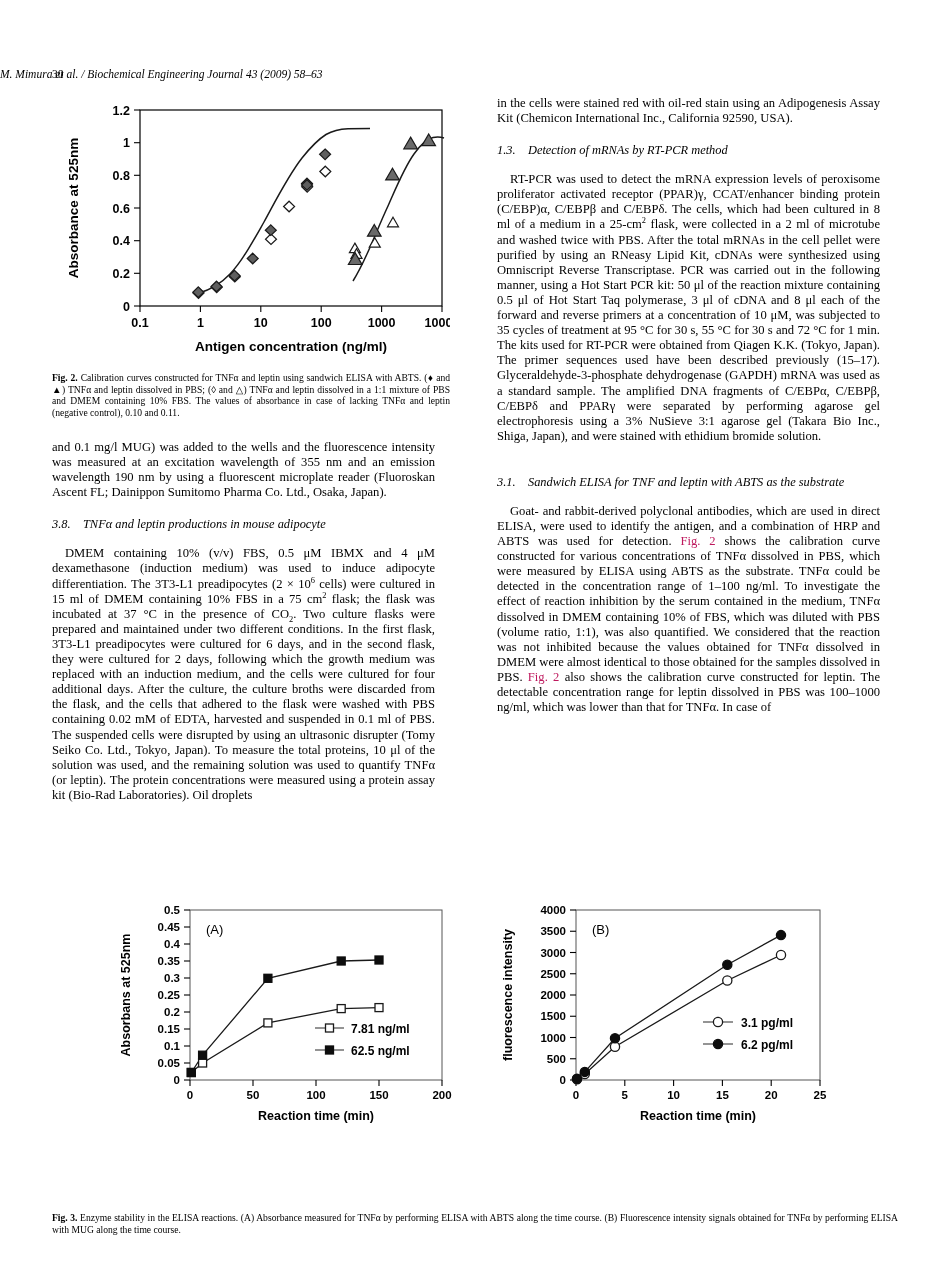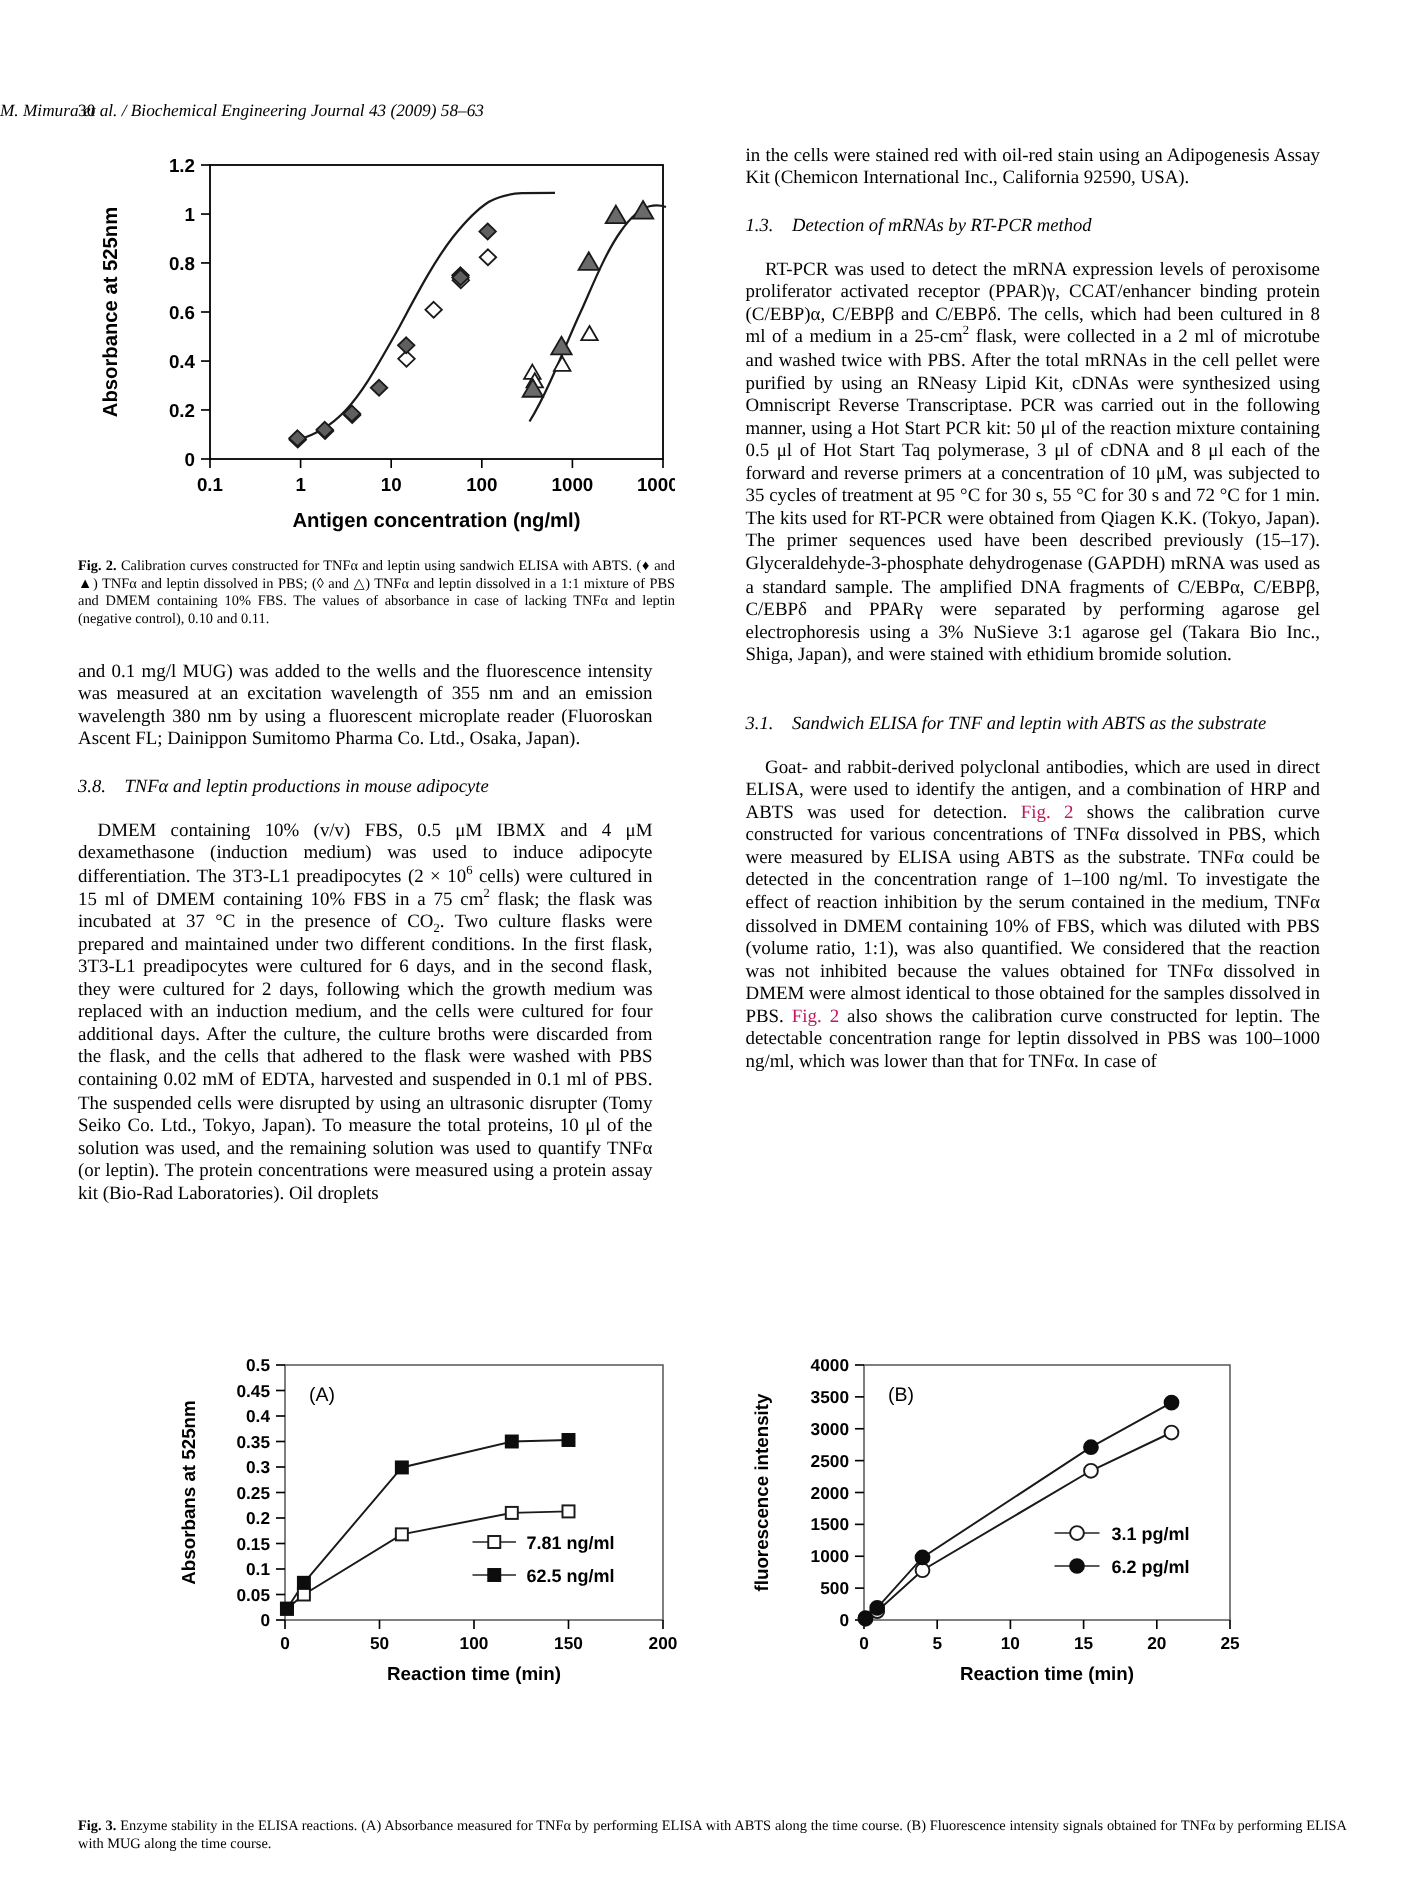--- a/index.html
+++ b/index.html
@@ -175,21 +175,21 @@
       </g>
     </svg>
   </div>
 
   <div class="figbox caption" style="left:52px;top:372px;width:398px;">
     <b>Fig. 2.</b>
     <span>Calibration curves constructed for TNFα and leptin using sandwich ELISA with ABTS. (♦ and ▲) TNFα and leptin dissolved in PBS; (◊ and △) TNFα and leptin dissolved in a 1:1 mixture of PBS and DMEM containing 10% FBS. The values of absorbance in case of lacking TNFα and leptin (negative control), 0.10 and 0.11.</span>
   </div>
 
   <div class="col col-left" style="top:440px;">
-    <p class="body">and 0.1 mg/l MUG) was added to the wells and the fluorescence intensity was measured at an excitation wavelength of 355 nm and an emission wavelength 380 nm by using a fluorescent microplate reader (Fluoroskan Ascent FL; Dainippon Sumitomo Pharma Co. Ltd., Osaka, Japan).</p>
+    <p class="body">and 0.1 mg/l MUG) was added to the wells and the fluorescence intensity was measured at an excitation wavelength of 355 nm and an emission wavelength 190 nm by using a fluorescent microplate reader (Fluoroskan Ascent FL; Dainippon Sumitomo Pharma Co. Ltd., Osaka, Japan).</p>
     <div class="gap-lg"></div>
     <h3 class="subsec">3.8. TNFα and leptin productions in mouse adipocyte</h3>
     <div class="gap-md"></div>
     <p class="body indent"><span>DMEM containing 10% (v/v) FBS, 0.5 μM IBMX and 4 μM dexamethasone (induction medium) was used to induce adipocyte differentiation. The 3T3-L1 preadipocytes (2 × 10</span><sup>6</sup><span> cells) were cultured in 15 ml of DMEM containing 10% FBS in a 75 cm</span><sup>2</sup><span> flask; the flask was incubated at 37 °C in the presence of CO</span><sub>2</sub><span>. Two culture flasks were prepared and maintained under two different conditions. In the first flask, 3T3-L1 preadipocytes were cultured for 6 days, and in the second flask, they were cultured for 2 days, following which the growth medium was replaced with an induction medium, and the cells were cultured for four additional days. After the culture, the culture broths were discarded from the flask, and the cells that adhered to the flask were washed with PBS containing 0.02 mM of EDTA, harvested and suspended in 0.1 ml of PBS. The suspended cells were disrupted by using an ultrasonic disrupter (Tomy Seiko Co. Ltd., Tokyo, Japan). To measure the total proteins, 10 μl of the solution was used, and the remaining solution was used to quantify TNFα (or leptin). The protein concentrations were measured using a protein assay kit (Bio-Rad Laboratories). Oil droplets</span></p>
   </div>
 
   <div class="col col-right" style="top:96px;">
     <p class="body">in the cells were stained red with oil-red stain using an Adipogenesis Assay Kit (Chemicon International Inc., California 92590, USA).</p>
     <div class="gap-lg"></div>
     <h3 class="subsec">1.3. Detection of mRNAs by RT-PCR method</h3>

